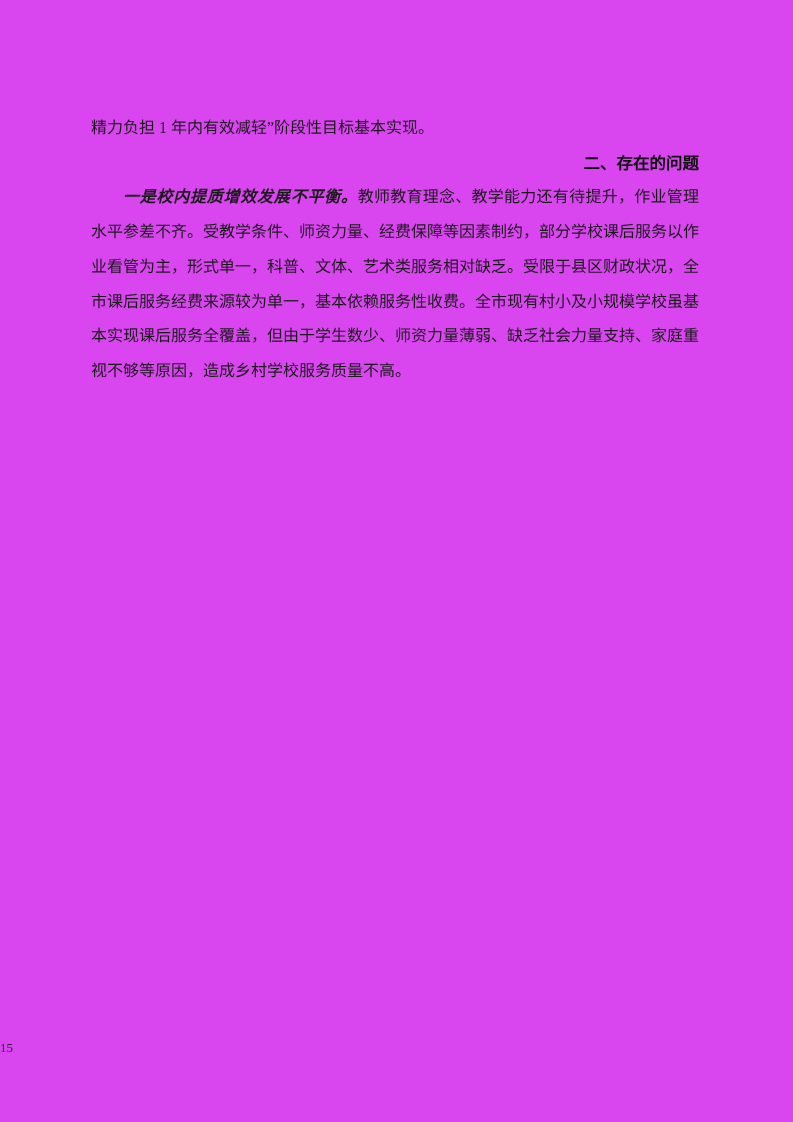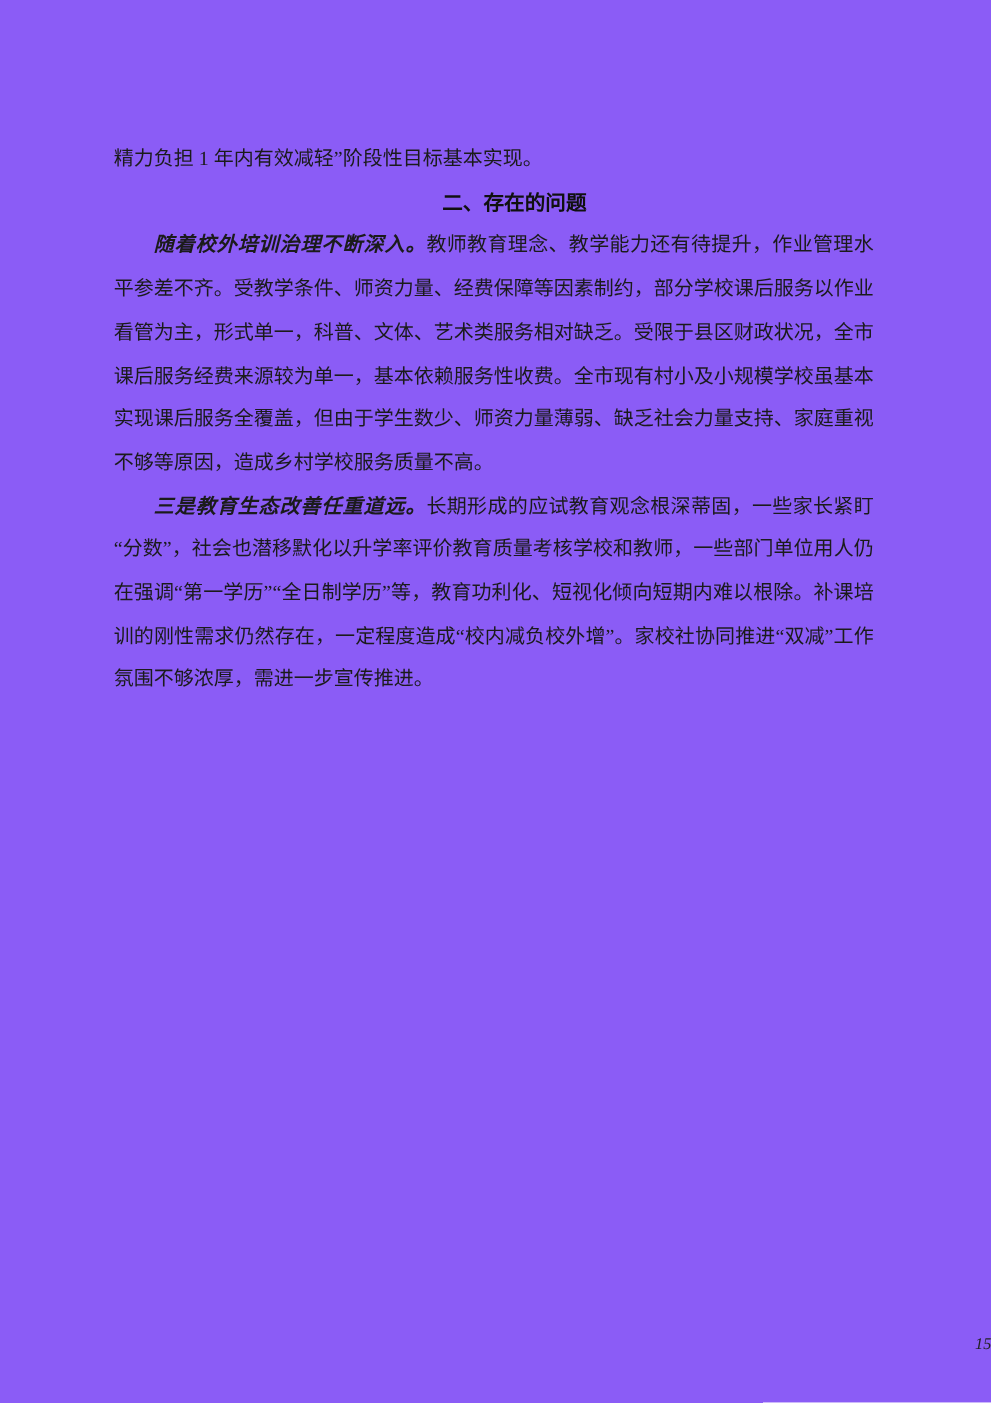--- a/index.html
+++ b/index.html
@@ -4,21 +4,21 @@
 <style>
   html, body {
     margin: 0;
     padding: 0;
     background: #ffffff;
   }
   .page {
     position: relative;
     width: 793px;
     height: 1122px;
-    background: #8b5cf6;
+    background: #d946ef;
     overflow: hidden;
   }
   .text-block {
     position: absolute;
     left: 91px;
     top: 111px;
     width: 608px;
     font-family: "Liberation Serif", "DejaVu Serif", serif;
     font-size: 16px;
     line-height: 34.7px;
@@ -34,52 +34,50 @@
   }
   .heading {
     margin: 0;
     padding: 0;
     font-family: "Liberation Sans", "DejaVu Sans", sans-serif;
     font-weight: 700;
     font-size: 16.5px;
     line-height: 34.7px;
     text-indent: 2em;
     color: #101010;
-    text-align: center;
+    text-align: right;
   }
   .lead {
     font-weight: 700;
     font-style: italic;
     letter-spacing: 0.5px;
   }
   .page-number {
     position: absolute;
     left: 0;
     right: 0;
-    top: 1067px;
-    text-align: right;
+    top: 1040px;
+    text-align: left;
     font-family: "Liberation Serif", "DejaVu Serif", serif;
     font-size: 13px;
     color: #222222;
-    font-style: italic;
   }
 </style>
 </head>
 <body>
 
 <div class="page">
   <div class="text-block">
 
     <p class="para">精力负担 1 年内有效减轻”阶段性目标基本实现。</p>
 
 
     <h2 class="heading">二、存在的问题</h2>
 
 
-    <p class="para indent"><span class="lead">随着校外培训治理不断深入。</span><span>教师教育理念、教学能力还有待提升，作业管理水平参差不齐。受教学条件、师资力量、经费保障等因素制约，部分学校课后服务以作业看管为主，形式单一，科普、文体、艺术类服务相对缺乏。受限于县区财政状况，全市课后服务经费来源较为单一，基本依赖服务性收费。全市现有村小及小规模学校虽基本实现课后服务全覆盖，但由于学生数少、师资力量薄弱、缺乏社会力量支持、家庭重视不够等原因，造成乡村学校服务质量不高。</span></p>
+    <p class="para indent"><span class="lead">一是校内提质增效发展不平衡。</span><span>教师教育理念、教学能力还有待提升，作业管理水平参差不齐。受教学条件、师资力量、经费保障等因素制约，部分学校课后服务以作业看管为主，形式单一，科普、文体、艺术类服务相对缺乏。受限于县区财政状况，全市课后服务经费来源较为单一，基本依赖服务性收费。全市现有村小及小规模学校虽基本实现课后服务全覆盖，但由于学生数少、师资力量薄弱、缺乏社会力量支持、家庭重视不够等原因，造成乡村学校服务质量不高。</span></p>
 
 
-    <p class="para indent"><span class="lead">三是教育生态改善任重道远。</span><span>长期形成的应试教育观念根深蒂固，一些家长紧盯“分数”，社会也潜移默化以升学率评价教育质量考核学校和教师，一些部门单位用人仍在强调“第一学历”“全日制学历”等，教育功利化、短视化倾向短期内难以根除。补课培训的刚性需求仍然存在，一定程度造成“校内减负校外增”。家校社协同推进“双减”工作氛围不够浓厚，需进一步宣传推进。</span></p>
 
   </div>
 
   <div class="page-number">15</div>
 </div>
 
 </body></html>

